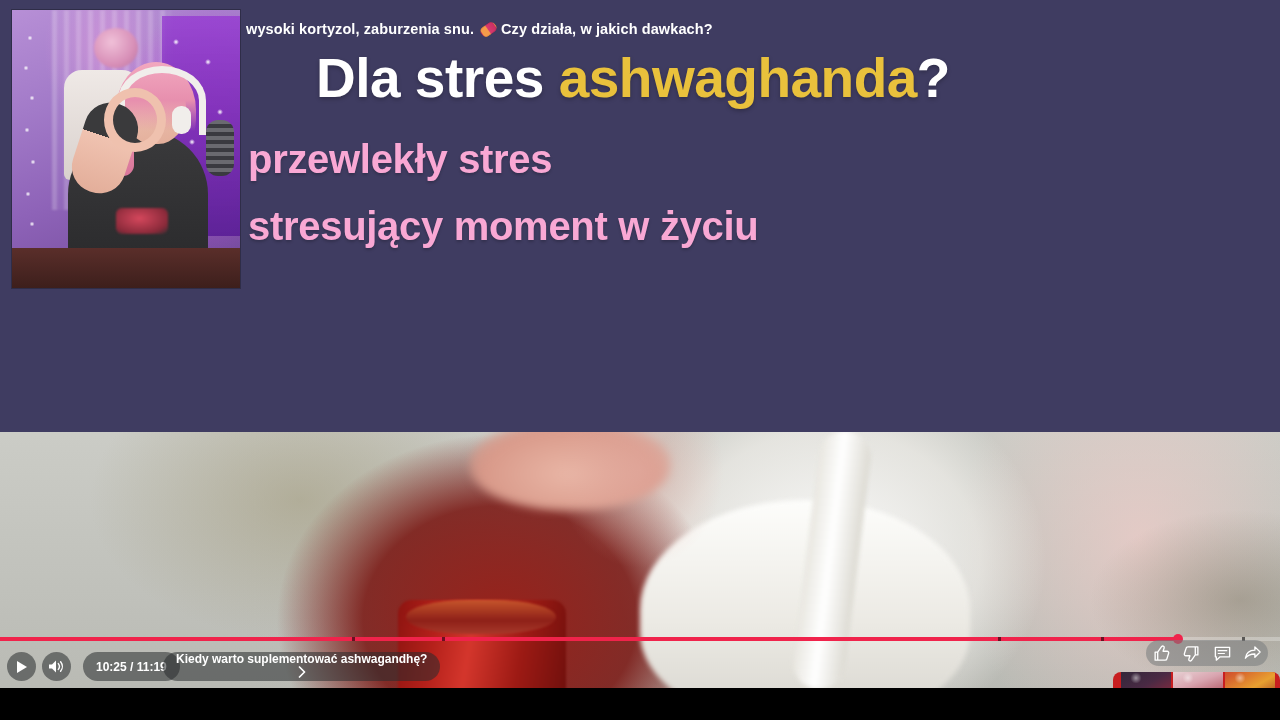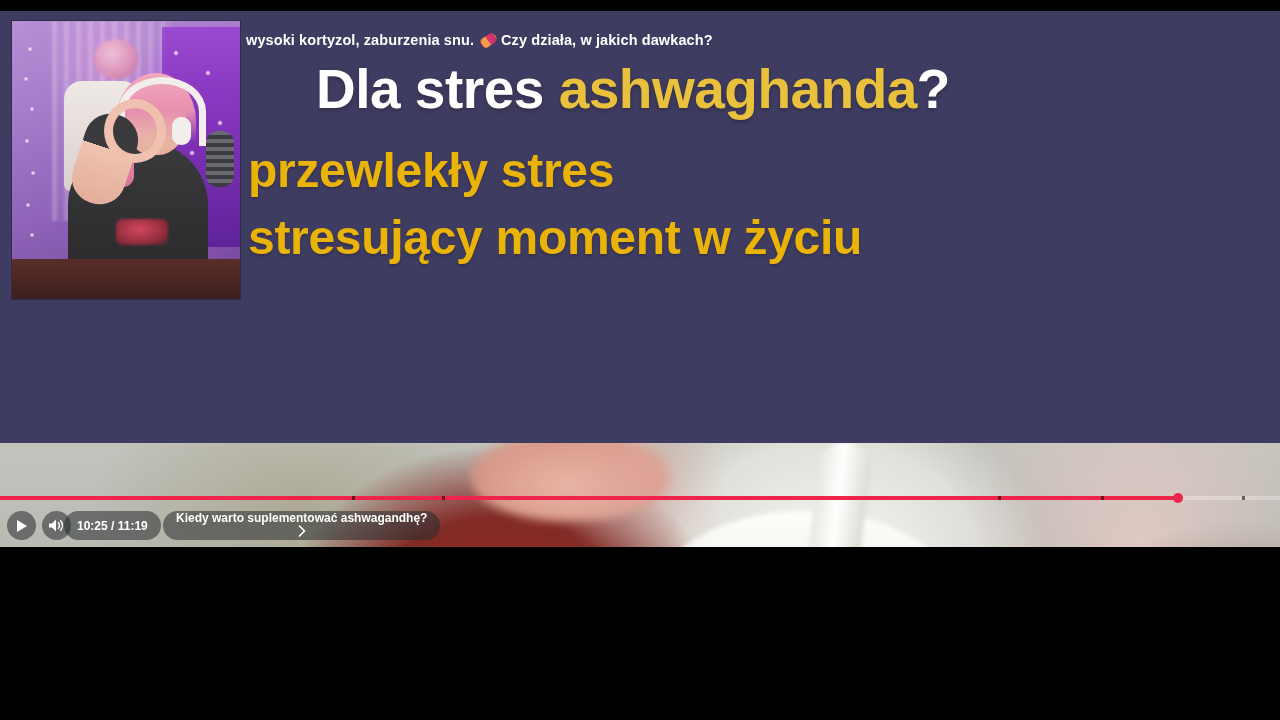--- a/index.html
+++ b/index.html
@@ -1,18 +1,18 @@
 <!DOCTYPE html>
 <html><head>
 <meta charset="utf-8">
 <style>
   html,body{margin:0;padding:0;background:#000;}
   body{width:1280px;height:720px;overflow:hidden;font-family:"Liberation Sans",sans-serif;}
 
-  #player{position:relative;width:1280px;height:536px;overflow:hidden;background:#000;margin-top:11px;}
+  #player{position:relative;width:1280px;height:688px;overflow:hidden;background:#000;}
 
   
   .video-bg{position:absolute;inset:0;
     background:
       radial-gradient(ellipse 360px 300px at 500px 620px, rgba(150,25,18,.95) 0%, rgba(120,18,14,.85) 38%, rgba(120,18,14,0) 62%),
       radial-gradient(ellipse 300px 260px at 830px 560px, rgba(255,255,255,.92) 0%, rgba(246,244,240,.6) 50%, rgba(246,244,240,0) 72%),
       radial-gradient(ellipse 260px 320px at 1140px 540px, rgba(238,204,200,.75) 0%, rgba(232,198,196,0) 70%),
       radial-gradient(ellipse 300px 200px at 300px 500px, rgba(160,152,120,.55) 0%, rgba(160,152,120,0) 70%),
       linear-gradient(180deg,#c9cac4 0%, #c2c3bd 28%, #cfd0ca 55%, #b9bab4 100%);
     filter:blur(0.2px);
@@ -46,21 +46,21 @@
     background:linear-gradient(90deg,#f59b4a 0%,#f59b4a 50%,#d63a6e 50%,#c92f63 100%);
     border:1px solid rgba(0,0,0,.12);}
 
   .slide-title{position:absolute;left:316px;top:46px;font-size:55px;font-weight:700;color:#ffffff;
     letter-spacing:-.5px;white-space:nowrap;text-shadow:0 2px 4px rgba(0,0,0,.25);}
   .slide-title .hl{color:#e9c13c;}
 
   .bullets{position:absolute;left:200px;top:126px;width:1080px;}
   .bullet-row{position:relative;height:67px;}
   .bullet-dot{position:absolute;left:12px;top:26px;width:14px;height:14px;border-radius:50%;background:#ffffff;}
-  .bullet-text{position:absolute;left:48px;top:0;font-size:48px;font-weight:700;color:#eab308;
+  .bullet-text{position:absolute;left:48px;top:0;font-size:40px;font-weight:700;color:#f9a8d4;
     letter-spacing:-.3px;white-space:nowrap;line-height:67px;text-shadow:0 2px 3px rgba(0,0,0,.2);}
 
   
   .webcam{position:absolute;left:12px;top:10px;width:228px;height:278px;overflow:hidden;
     background:#3a2550;box-shadow:0 0 0 1px rgba(0,0,0,.25);}
   .wc-room{position:absolute;inset:0;
     background:
       radial-gradient(ellipse 120px 180px at 195px 120px, rgba(196,60,230,.75), rgba(196,60,230,0) 72%),
       radial-gradient(ellipse 90px 120px at 95px 40px, rgba(224,150,220,.55), rgba(224,150,220,0) 70%),
       linear-gradient(160deg,#b78fd6 0%, #a27ac8 30%, #8e63b8 58%, #6d4594 100%);
@@ -120,21 +120,21 @@
     transform:translateX(-5px);}
 
   
   .controls{position:absolute;left:0;bottom:0;width:1280px;height:43px;}
   .ctrl-btn{position:absolute;top:7px;width:29px;height:29px;border-radius:50%;
     background:rgba(40,44,46,.55);display:flex;align-items:center;justify-content:center;cursor:pointer;}
   .play-btn{left:7px;}
   .vol-btn{left:42px;}
   .pill{position:absolute;top:7px;height:29px;border-radius:15px;background:rgba(40,44,46,.55);
     display:flex;align-items:center;padding:0 13px;color:#fff;font-size:12px;font-weight:700;cursor:pointer;}
-  .time-pill{left:64px;text-align:center;}
+  .time-pill{left:83px;text-align:center;}
   .chapter-pill{left:163px;gap:0;flex-direction:column;}
 
   
   .endcard{position:absolute;left:1113px;top:672px;width:167px;height:48px;border-radius:8px;
     background:#c81e20;overflow:hidden;}
   .ec-thumbs{position:absolute;left:8px;top:-10px;display:flex;gap:2px;}
   .ec-card{width:50px;height:64px;border-radius:2px;overflow:hidden;position:relative;}
   .ec-c1{background:linear-gradient(150deg,#2a2636 0%,#4a2a44 40%,#8d2a3e 70%,#1c1a24 100%);}
   .ec-c2{background:linear-gradient(160deg,#efe8e6 0%,#d9a5b0 35%,#9c2a38 75%,#5a1620 100%);}
   .ec-c3{background:linear-gradient(150deg,#c8302c 0%,#e8a030 45%,#8a1e1c 80%,#3a1010 100%);}

